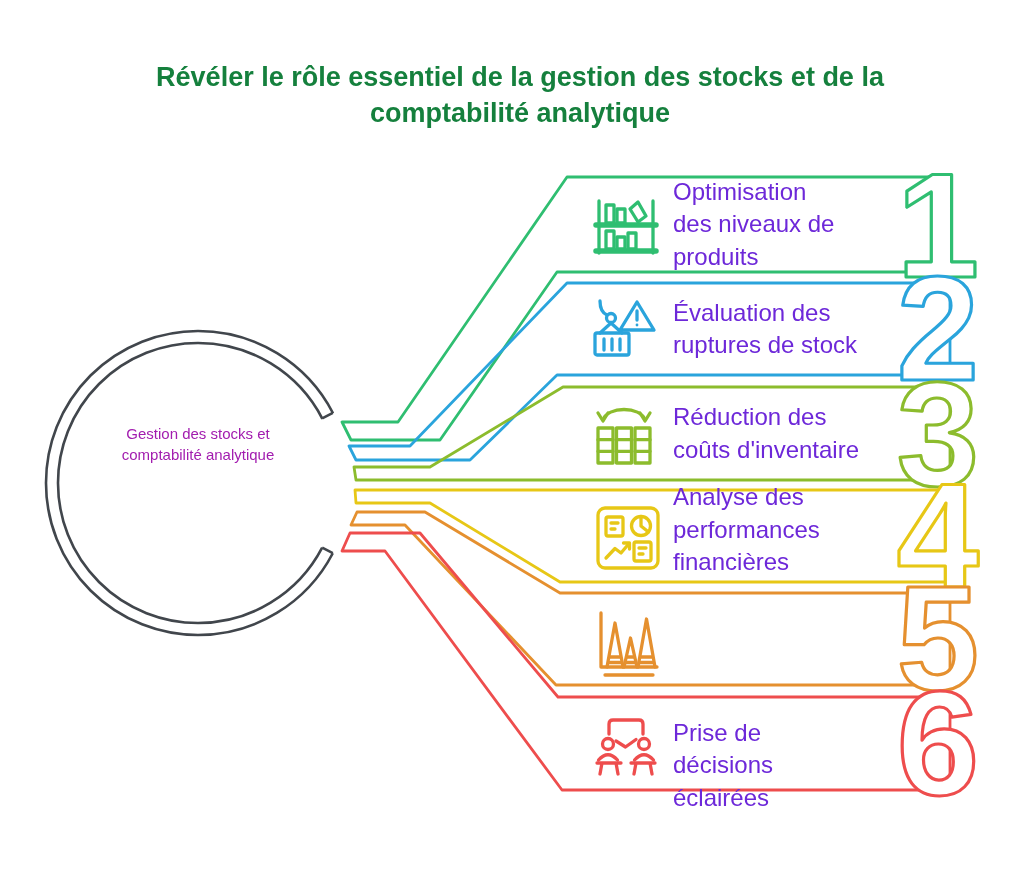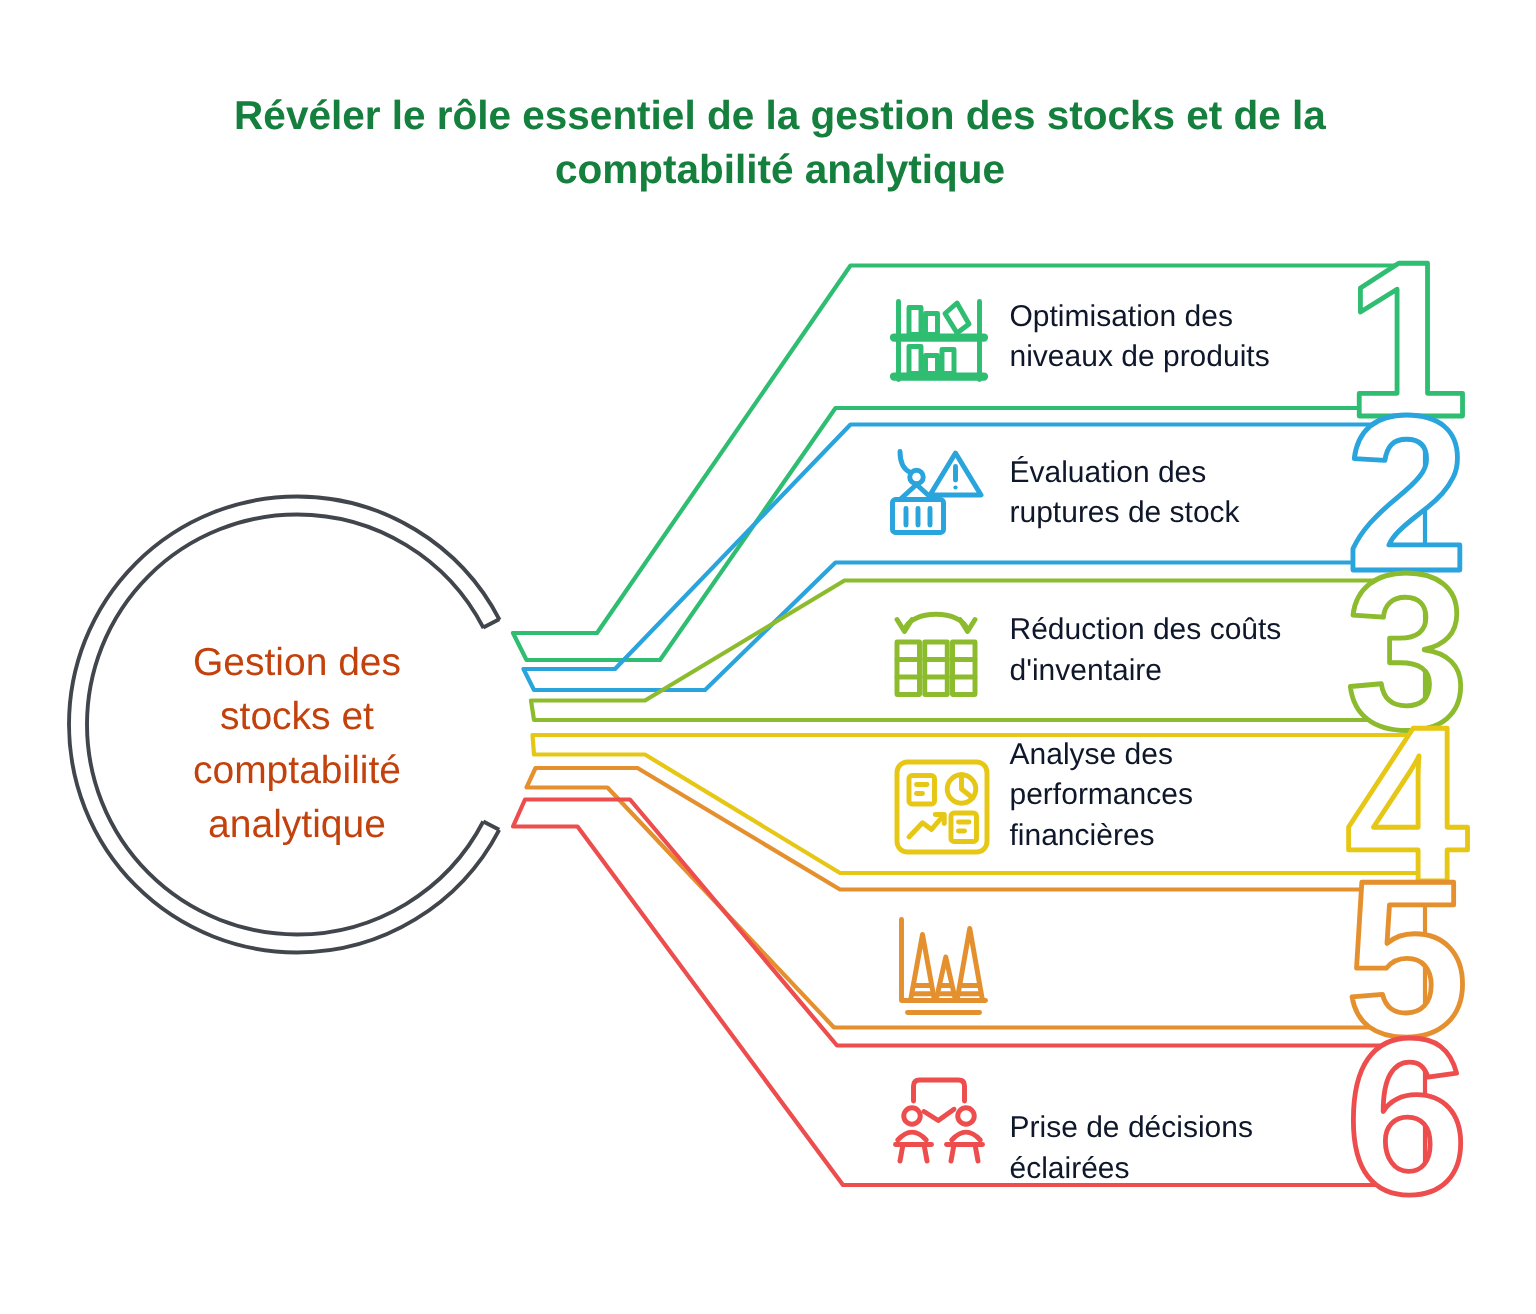--- a/index.html
+++ b/index.html
@@ -7,25 +7,25 @@
     position:relative;width:1024px;height:876px;background:#ffffff;overflow:hidden;
     font-family:"Liberation Sans", sans-serif;
   }
   .title{
     position:absolute;top:60px;left:120px;width:800px;margin:0;
     text-align:center;font-size:27px;line-height:1.32;font-weight:bold;color:#15803d;
   }
   .diagram-svg{position:absolute;left:0;top:0;width:1024px;height:876px;}
   .hub-label{
     position:absolute;left:118px;top:424px;width:160px;height:130px;
-    text-align:center;font-size:26px;line-height:1.38;color:#c2410c;
+    text-align:center;font-size:15px;line-height:1.38;color:#a21caf;
   }
   .item-label{
     position:absolute;left:673px;display:flex;align-items:center;
-    font-size:20px;line-height:1.35;color:#0f172a;
+    font-size:24px;line-height:1.35;color:#6d28d9;
   }
   .digit{
     font-family:"Liberation Sans", sans-serif;font-weight:bold;font-size:148px;
     paint-order:fill stroke;
   }
 </style>
 </head>
 <body>
 
 <div class="stage">

